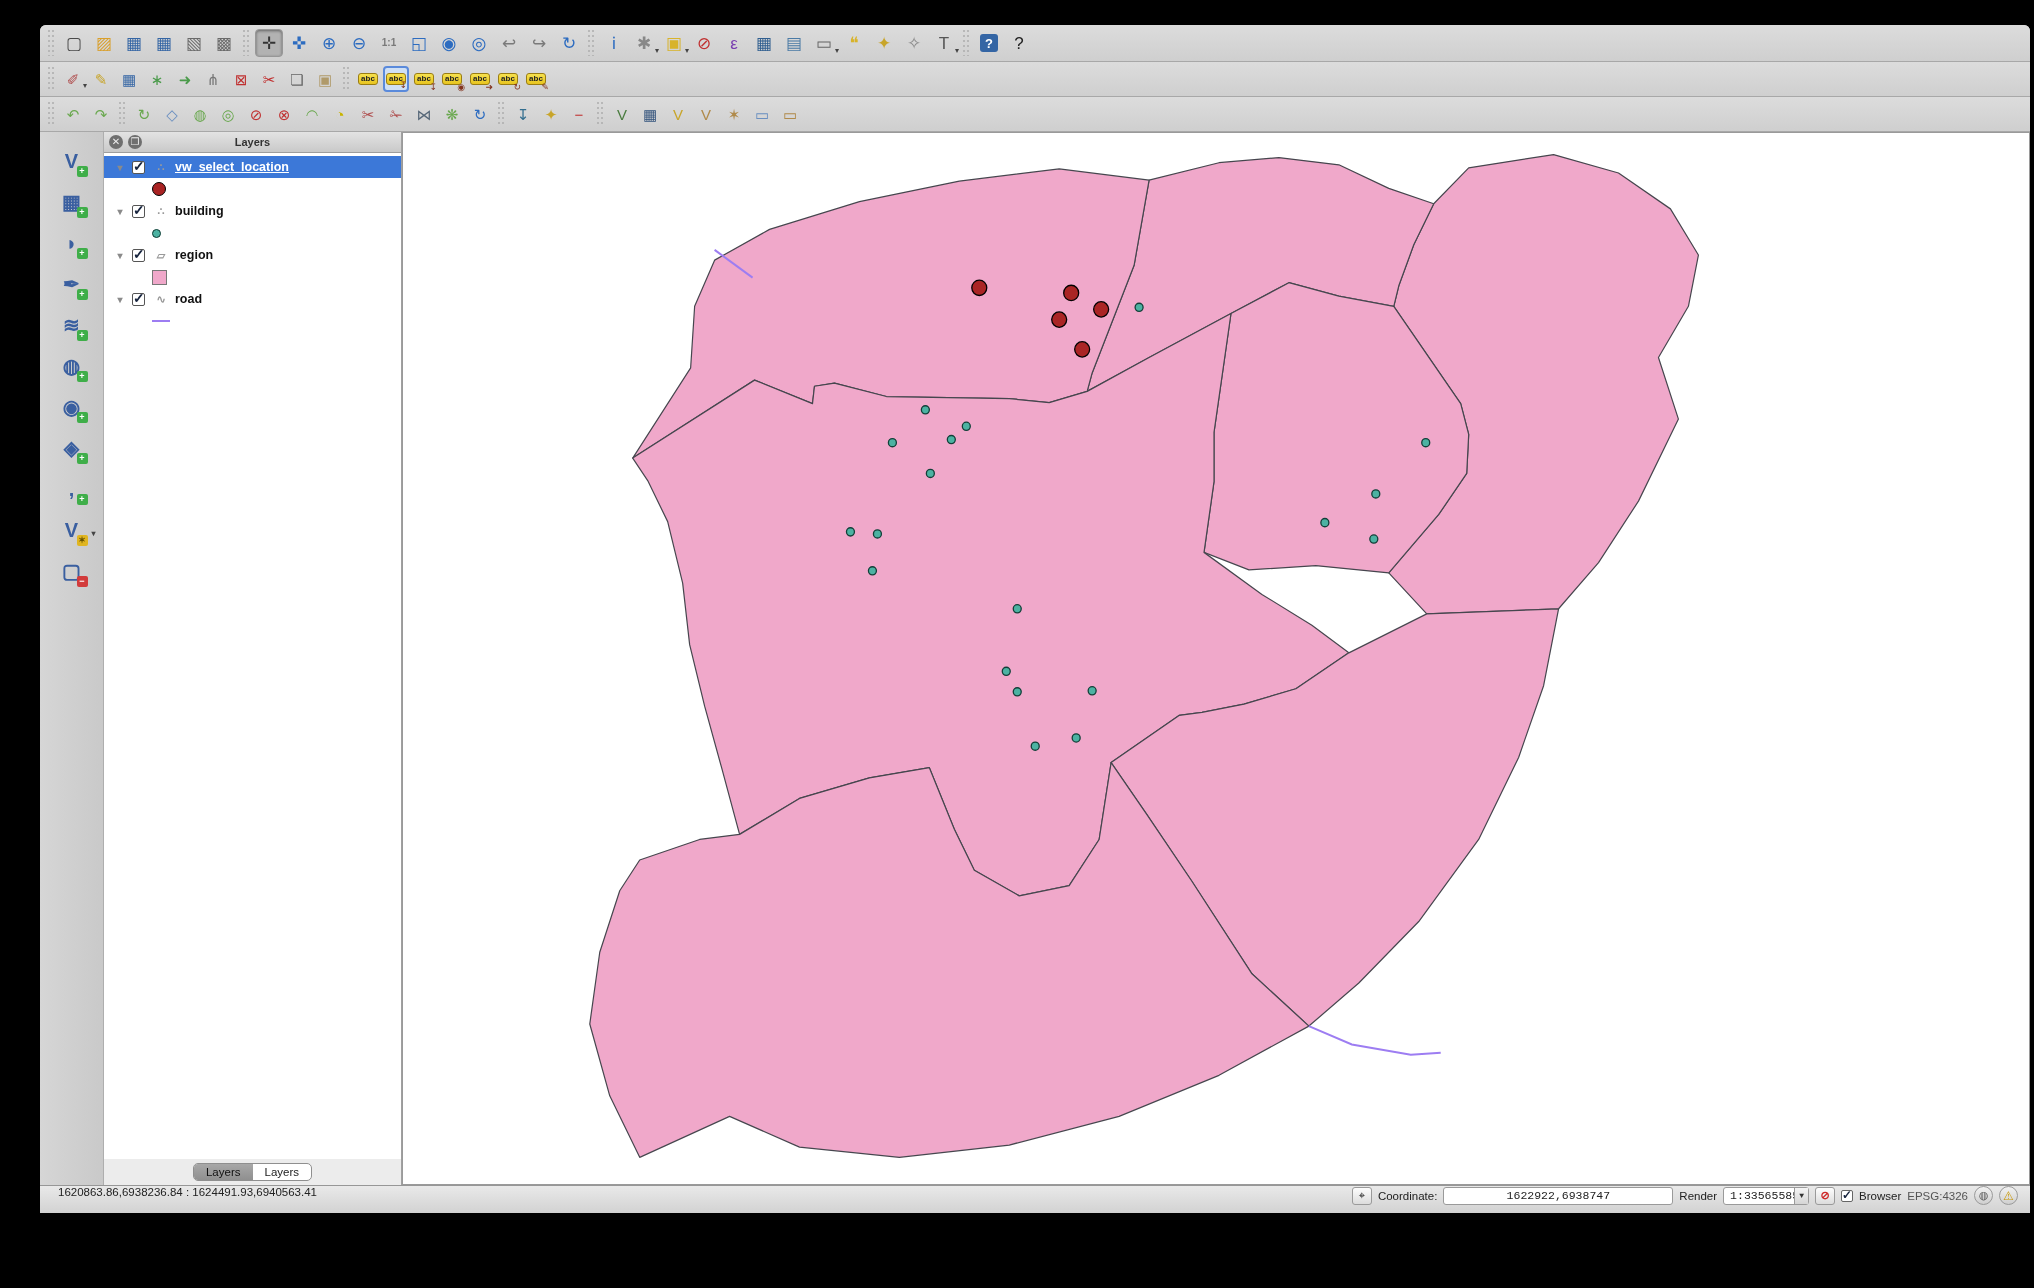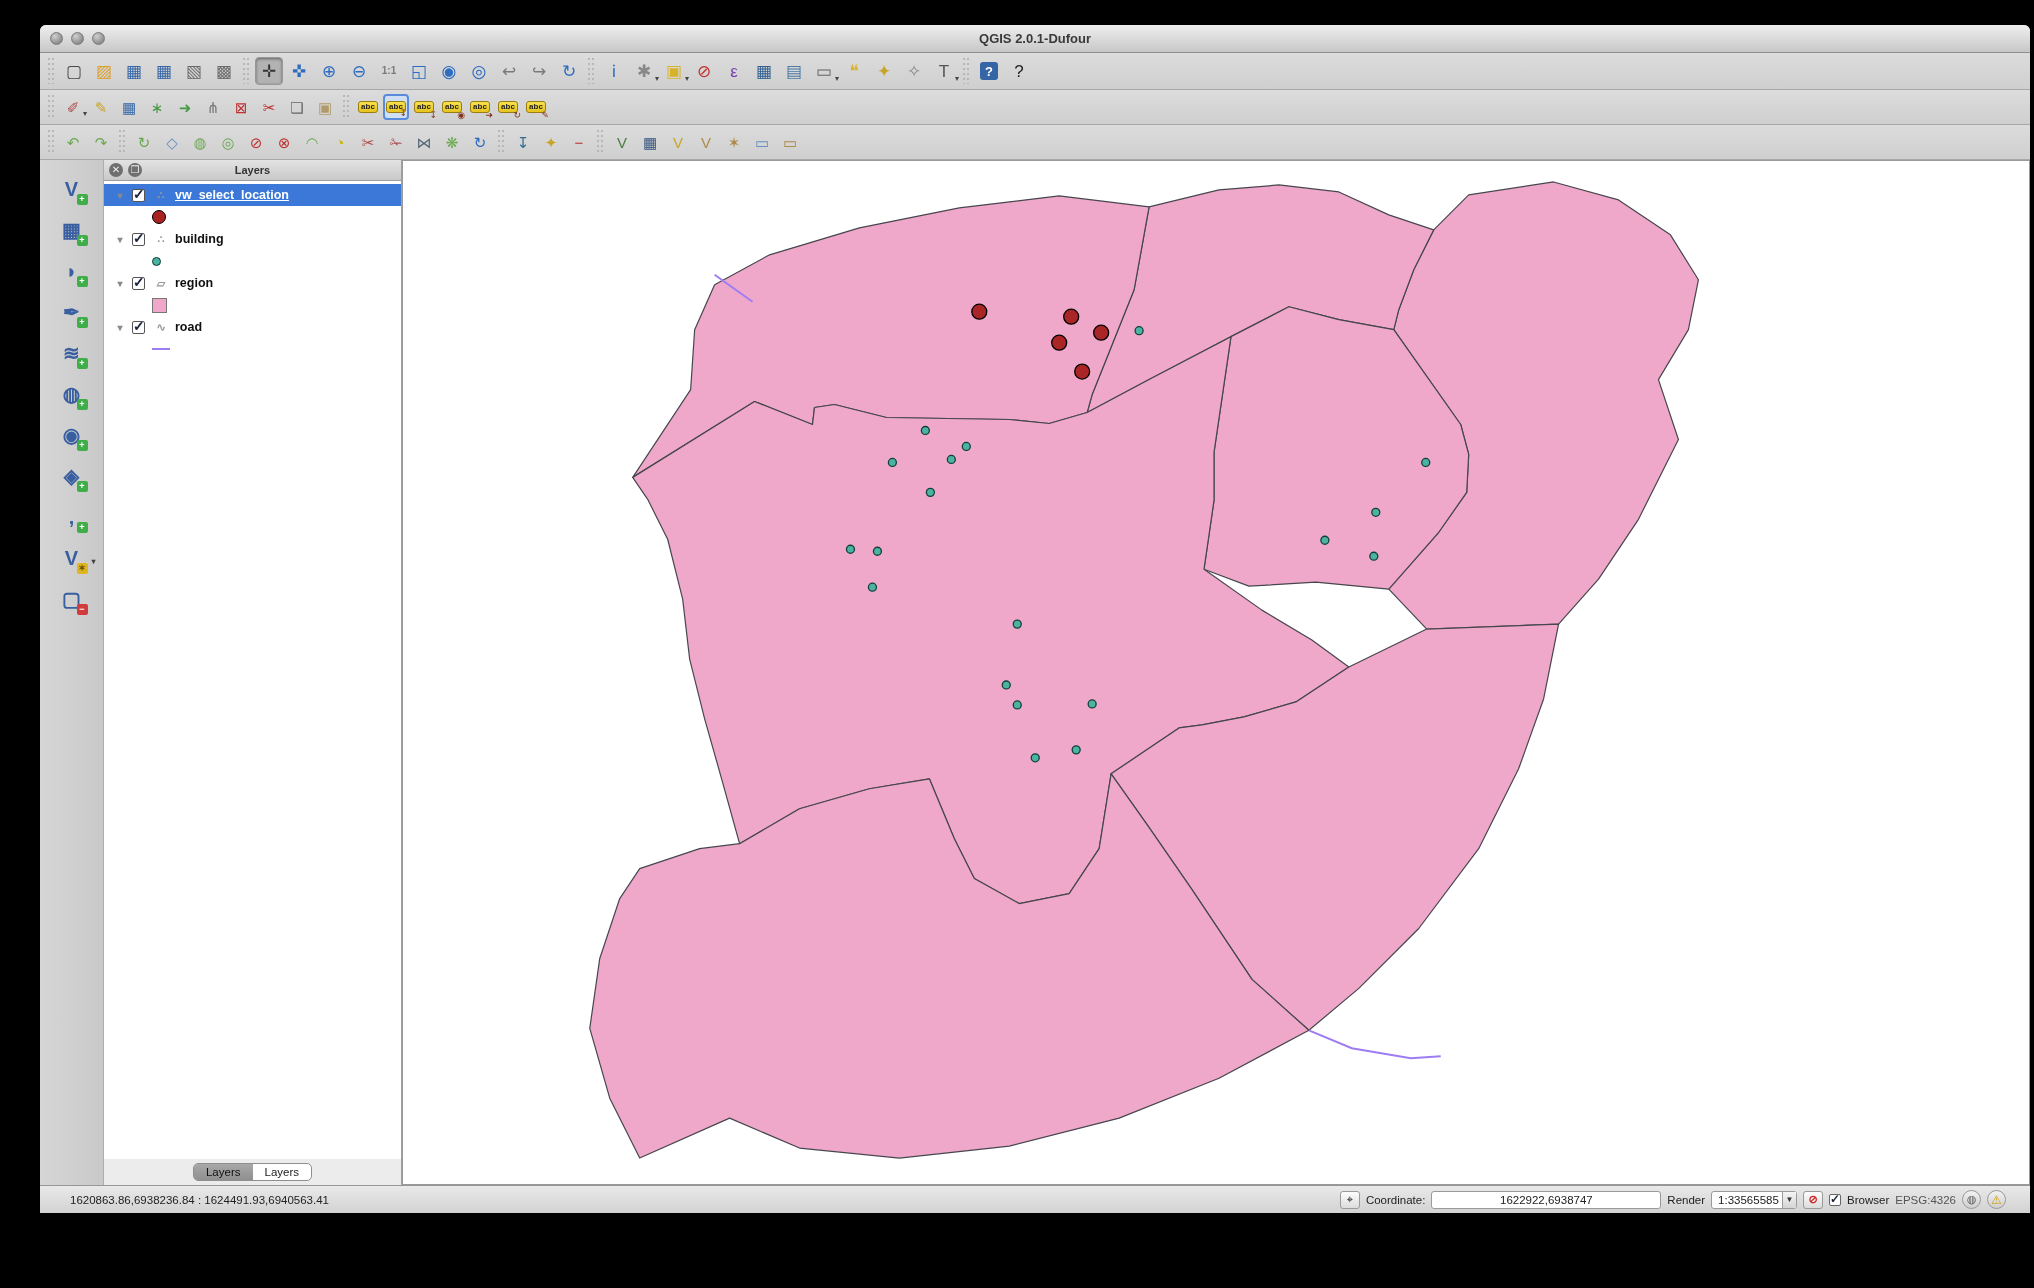--- a/index.html
+++ b/index.html
@@ -90,57 +90,49 @@
   .seg { display:flex; border:1px solid #8f8f8f; border-radius:5px; overflow:hidden;
          background:#fff; }
   .seg .tab { font-size:11.5px; padding:2px 12px; color:#222; }
   .seg .tab.active { background:linear-gradient(#a8a8a8,#8f8f8f); color:#111; }
   
   #map-wrap { flex:1 1 auto; background:#fff; border:1px solid #9a9a9a; min-width:0;
               position:relative; }
   #map-svg { width:100%; height:100%; display:block; }
   
   #statusbar { height:28px; flex:0 0 28px; background:linear-gradient(#e9e9e9,#d2d2d2);
-               border-top:1px solid #979797; display:flex; align-items:center;
-               font-size:11.5px; color:#222; padding:0 24px; }
+               border-top:1px solid #979797; display:flex; align-items:flex-start;
+               font-size:11.5px; color:#222; padding:0 12px; }
   #sb-extents { padding-left:6px; white-space:nowrap; }
   #sb-right { margin-left:auto; display:flex; align-items:center; gap:6px; }
   .sb-btn { width:20px; height:18px; border:1px solid #9a9a9a; border-radius:3px;
             background:linear-gradient(#fdfdfd,#dcdcdc); display:flex; align-items:center;
             justify-content:center; font-size:11px; }
   .sb-field { border:1px solid #9a9a9a; border-radius:3px; background:#fff; height:18px;
-              display:flex; align-items:center; justify-content:center; font-size:11.5px; }
+              display:flex; align-items:center; justify-content:center; font-size:11.5px;font-family:Liberation Mono, monospace; }
   #coord-field { width:230px; }
   #scale-combo { width:86px; position:relative; justify-content:flex-start; padding-left:6px; }
   #scale-combo .caret { position:absolute; right:0; top:0; bottom:0; width:14px;
         border-left:1px solid #9a9a9a; background:linear-gradient(#f5f5f5,#d5d5d5);
         display:flex; align-items:center; justify-content:center; font-size:8px; color:#333; }
   .sb-round { width:19px; height:19px; border-radius:50%; border:1px solid #9a9a9a;
               background:linear-gradient(#f2f2f2,#cfcfcf); display:flex; align-items:center;
               justify-content:center; font-size:11px; color:#555; }
   .sb-cbx { width:12px; height:12px; border:1px solid #666; border-radius:2px; background:#fff;
             position:relative; }
   .sb-cbx.on:after { content:"✓"; position:absolute; left:0; top:-3px; font-size:12px;
                      color:#16233d; font-weight:bold; }
   .warn { color:#c99700; font-size:12px; }
   .stopred { color:#cf2a2a; font-weight:bold; }
 </style>
 </head>
 <body>
 
 <div id="window">
 
-  <div class="titlebar">
-    <div class="traffic">
-      <div class="tl"></div>
-      <div class="tl"></div>
-      <div class="tl"></div>
-    </div>
-    <div class="title">QGIS 2.0.1-Dufour</div>
-  </div>
 
   <div class="toolbar r1" id="toolbar-row1">
       <div class="tb-handle"></div>
       <div class="tb-btn">
         <span class="g" style="color: rgb(74, 74, 74);">▢</span>
       </div>
       <div class="tb-btn">
         <span class="g" style="color: rgb(217, 159, 43);">▨</span>
       </div>
       <div class="tb-btn">

